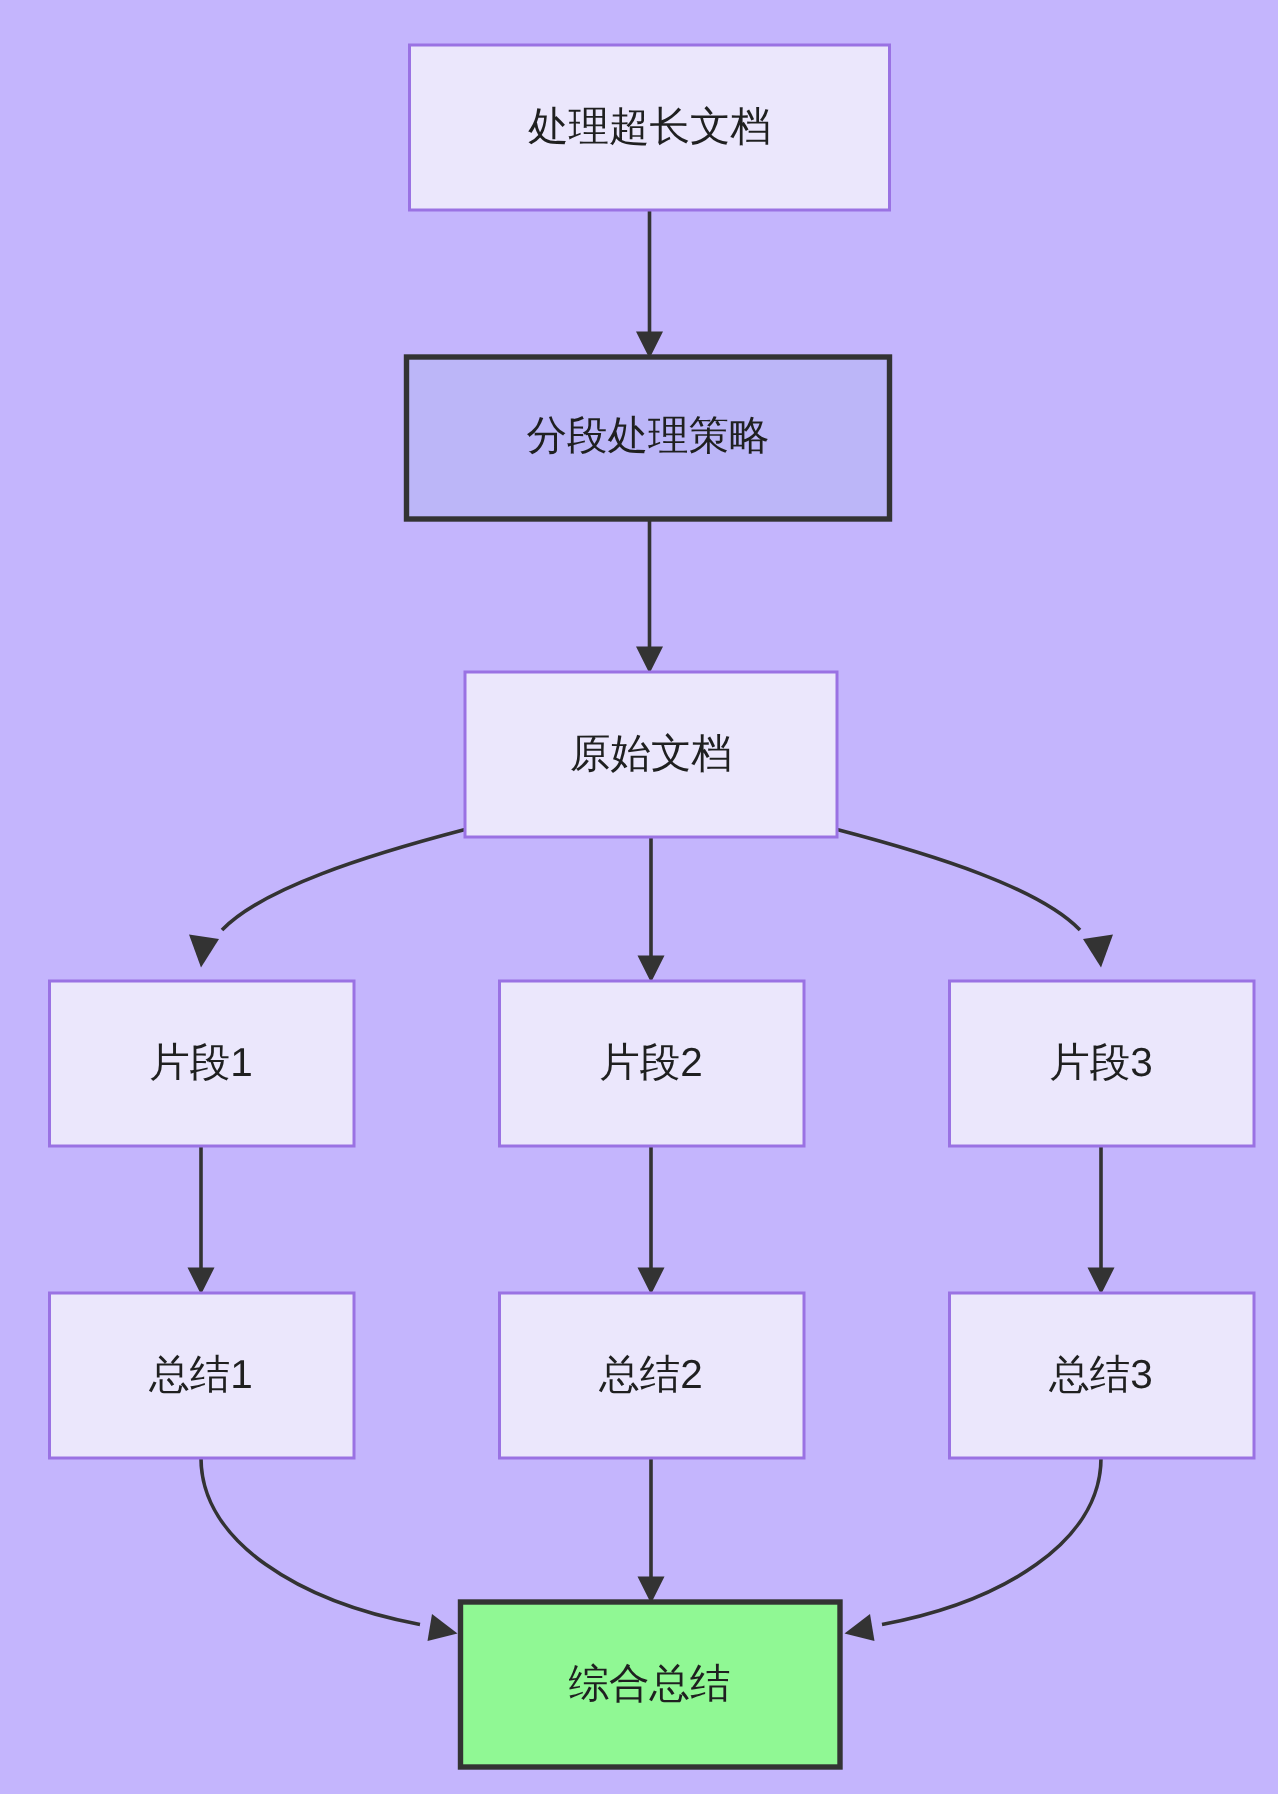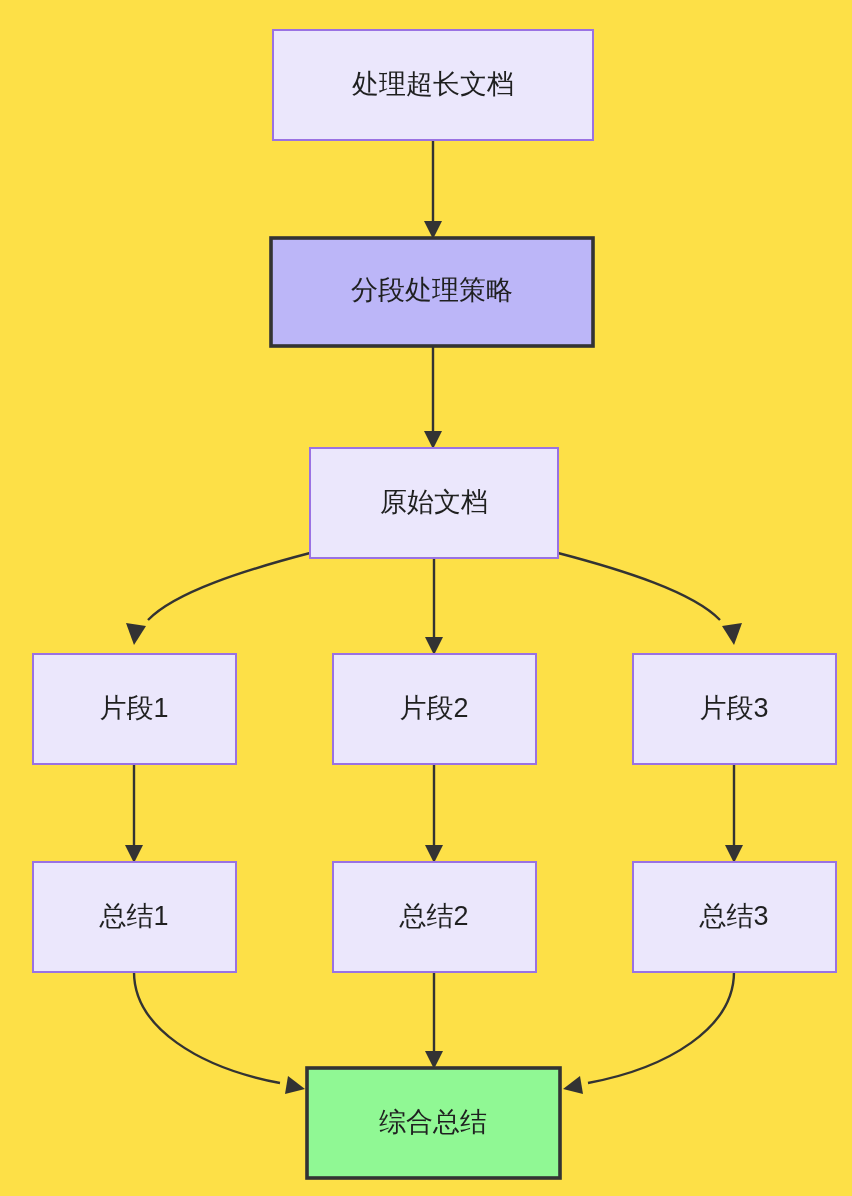--- a/index.html
+++ b/index.html
@@ -10,21 +10,21 @@
   body {
     width: 852px;
     height: 1196px;
     overflow: hidden;
     font-family: "Liberation Sans", "DejaVu Sans", sans-serif;
   }
   #canvas {
     position: relative;
     width: 852px;
     height: 1196px;
-    background: #fde047;
+    background: #c4b5fd;
   }
   svg#flow {
     display: block;
     width: 852px;
     height: 1196px;
   }
   .node-rect {
     stroke-width: 2px;
   }
   .node-rect.thick {

